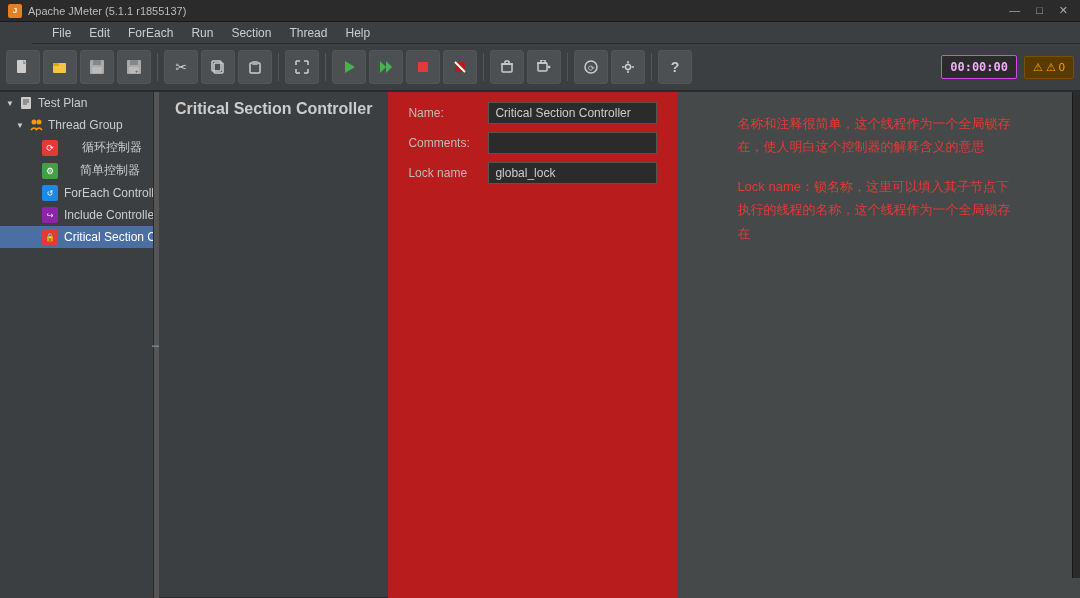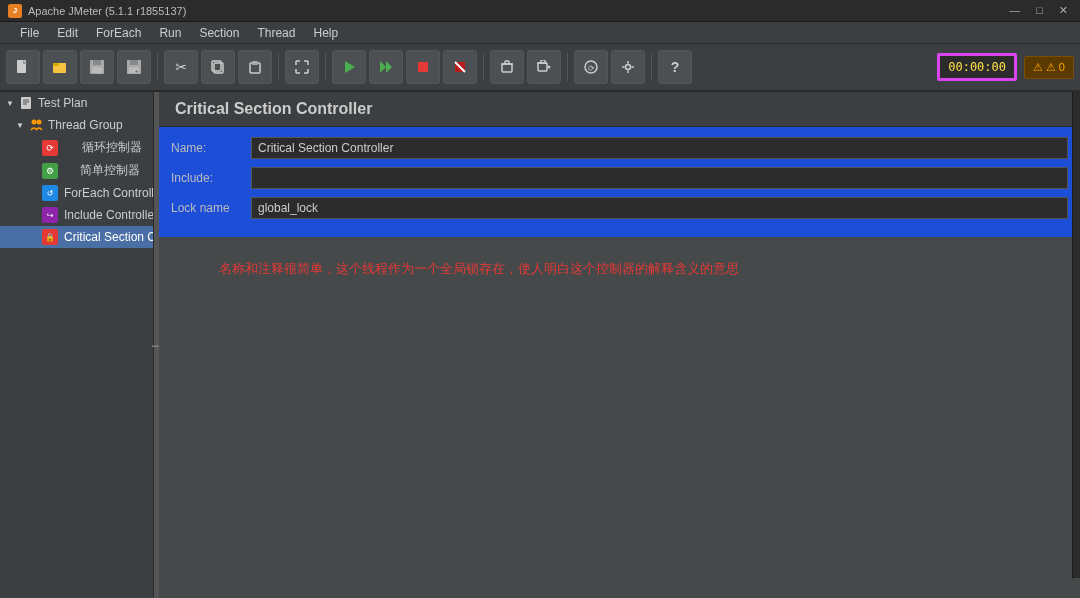--- a/index.html
+++ b/index.html
@@ -53,20 +53,21 @@
 
     
     #menu-bar {
       height: 22px;
       background: #3c3f41;
       display: flex;
       align-items: center;
       padding: 0 12px;
       border-bottom: 1px solid #2a2a2a;
       gap: 2px;
+      margin-left: 32px;
     }
     .menu-item {
       padding: 2px 8px;
       cursor: pointer;
       color: #ccc;
       font-size: 12px;
     }
 
     
     #toolbar {
@@ -93,26 +94,27 @@
     }
     .toolbar-separator {
       width: 1px;
       height: 28px;
       background: #555;
       margin: 0 3px;
     }
     .toolbar-time {
       margin-left: auto;
       background: #2b2b2b;
-      color: #fde047;
+      color: #f0abfc;
       font-family: monospace;
       font-size: 12px;
       padding: 4px 8px;
-      border: 3px solid #d946ef;
+      border: 1px solid #d946ef;
       border-radius: 2px;
+      font-weight: bold;
     }
     .toolbar-warning {
       background: #5a3a00;
       color: #ffa500;
       padding: 4px 8px;
       border: 1px solid #7a5000;
       border-radius: 2px;
       font-size: 11px;
       margin-left: 4px;
     }
@@ -183,35 +185,35 @@
       writing-mode: vertical-lr;
       letter-spacing: -2px;
     }
 
     
     #content {
       flex: 1;
       background: #45494a;
       overflow: hidden;
       display: flex;
-      flex-direction: column;
+      flex-direction: row;
     }
     #content-header {
       padding: 8px 16px 8px 16px;
       border-bottom: 1px solid #2a2a2a;
       background: #3c3f41;
     }
     #content-header h2 {
       font-size: 16px;
       font-weight: bold;
       color: #ccc;
     }
     #form-area {
-      padding: 10px 12px;
-      background: #1d4ed8;
+      padding: 10px 20px;
+      background: #b91c1c;
     }
     .form-row {
       display: flex;
       align-items: center;
       margin-bottom: 8px;
     }
     .form-label {
       color: #bbb;
       font-size: 12px;
       width: 80px;
@@ -485,29 +487,30 @@
       <h2>Critical Section Controller</h2>
     </div>
     <div id="form-area">
 
       <div class="form-row">
         <span class="form-label">Name:</span>
         <input class="form-input" type="text" value="Critical Section Controller" style="">
       </div>
 
       <div class="form-row">
-        <span class="form-label">Include:</span>
+        <span class="form-label">Comments:</span>
         <input class="form-input" type="text" style="">
       </div>
 
       <div class="form-row">
         <span class="form-label">Lock name</span>
         <input class="form-input" type="text" value="global_lock" style="">
       </div>
     </div>
 
     <div id="annotation-area">
       <p class="annotation-text">名称和注释很简单，这个线程作为一个全局锁存在，使人明白这个控制器的解释含义的意思</p>
+      <p class="annotation-text">Lock name：锁名称，这里可以填入其子节点下执行的线程的名称，这个线程作为一个全局锁存在</p>
     </div>
 
     <div class="right-scrollbar" style="position:absolute; right:0; top:92px; height:calc(100% - 92px - 20px);"></div>
   </div>
 </div>
 
 </body></html>

